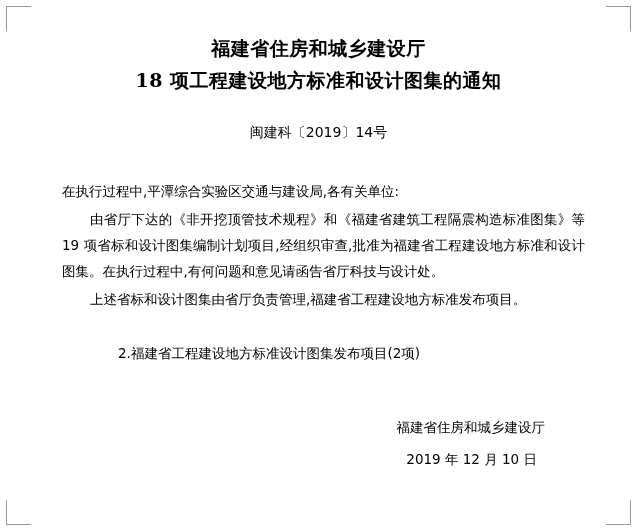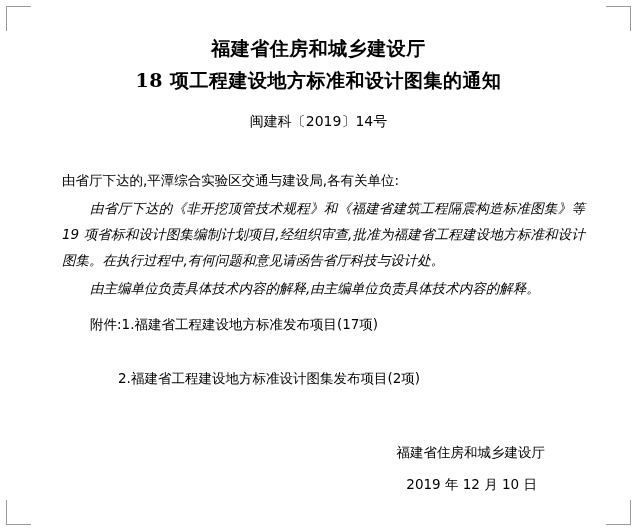--- a/index.html
+++ b/index.html
@@ -52,39 +52,38 @@
     color: #000000;
     letter-spacing: 0.5px;
     white-space: nowrap;
   }
 
   .docnum {
     text-align: center;
     font-family: "DejaVu Sans", "Liberation Sans", sans-serif;
     font-size: 14px;
     color: #000;
-    margin-top: 17px;
+    margin-top: 28px;
   }
 
   .body-block {
     margin-top: 36px;
     font-family: "DejaVu Sans", "Liberation Sans", sans-serif;
     font-size: 13.5px;
     line-height: 26px;
     color: #000;
     padding-left: 26px;
     padding-right: 16px;
   }
   .para {
     margin: 0 0 2px 0;
     text-align: justify;
   }
   .indent {
     text-indent: 28px;
-    font-style: italic;
   }
   .attach-item {
     text-indent: 28px;
     margin-top: 10px;
   }
   .attach-item2 {
     text-indent: 56px;
     margin-top: 28px;
   }
 
@@ -113,24 +112,23 @@
   <div class="content">
 
     <div class="title-block">
       <div class="title-line">福建省住房和城乡建设厅</div>
       <div class="title-line">18 项工程建设地方标准和设计图集的通知</div>
     </div>
 
     <div class="docnum">闽建科〔2019〕14号</div>
 
     <div class="body-block">
-      <p class="para">由省厅下达的,平潭综合实验区交通与建设局,各有关单位:</p>
+      <p class="para">在执行过程中,平潭综合实验区交通与建设局,各有关单位:</p>
       <p class="para indent">由省厅下达的《非开挖顶管技术规程》和《福建省建筑工程隔震构造标准图集》等 19 项省标和设计图集编制计划项目,经组织审查,批准为福建省工程建设地方标准和设计图集。在执行过程中,有何问题和意见请函告省厅科技与设计处。</p>
-      <p class="para indent">由主编单位负责具体技术内容的解释,由主编单位负责具体技术内容的解释。</p>
-      <p class="para attach-item">附件:1.福建省工程建设地方标准发布项目(17项)</p>
+      <p class="para indent">上述省标和设计图集由省厅负责管理,福建省工程建设地方标准发布项目。</p>
       <p class="para attach-item2">2.福建省工程建设地方标准设计图集发布项目(2项)</p>
     </div>
 
     <div class="signature">
       <span class="sig-line">福建省住房和城乡建设厅</span>
       <span class="sig-date">2019 年 12 月 10 日</span>
     </div>
 
   </div>
 </div>

